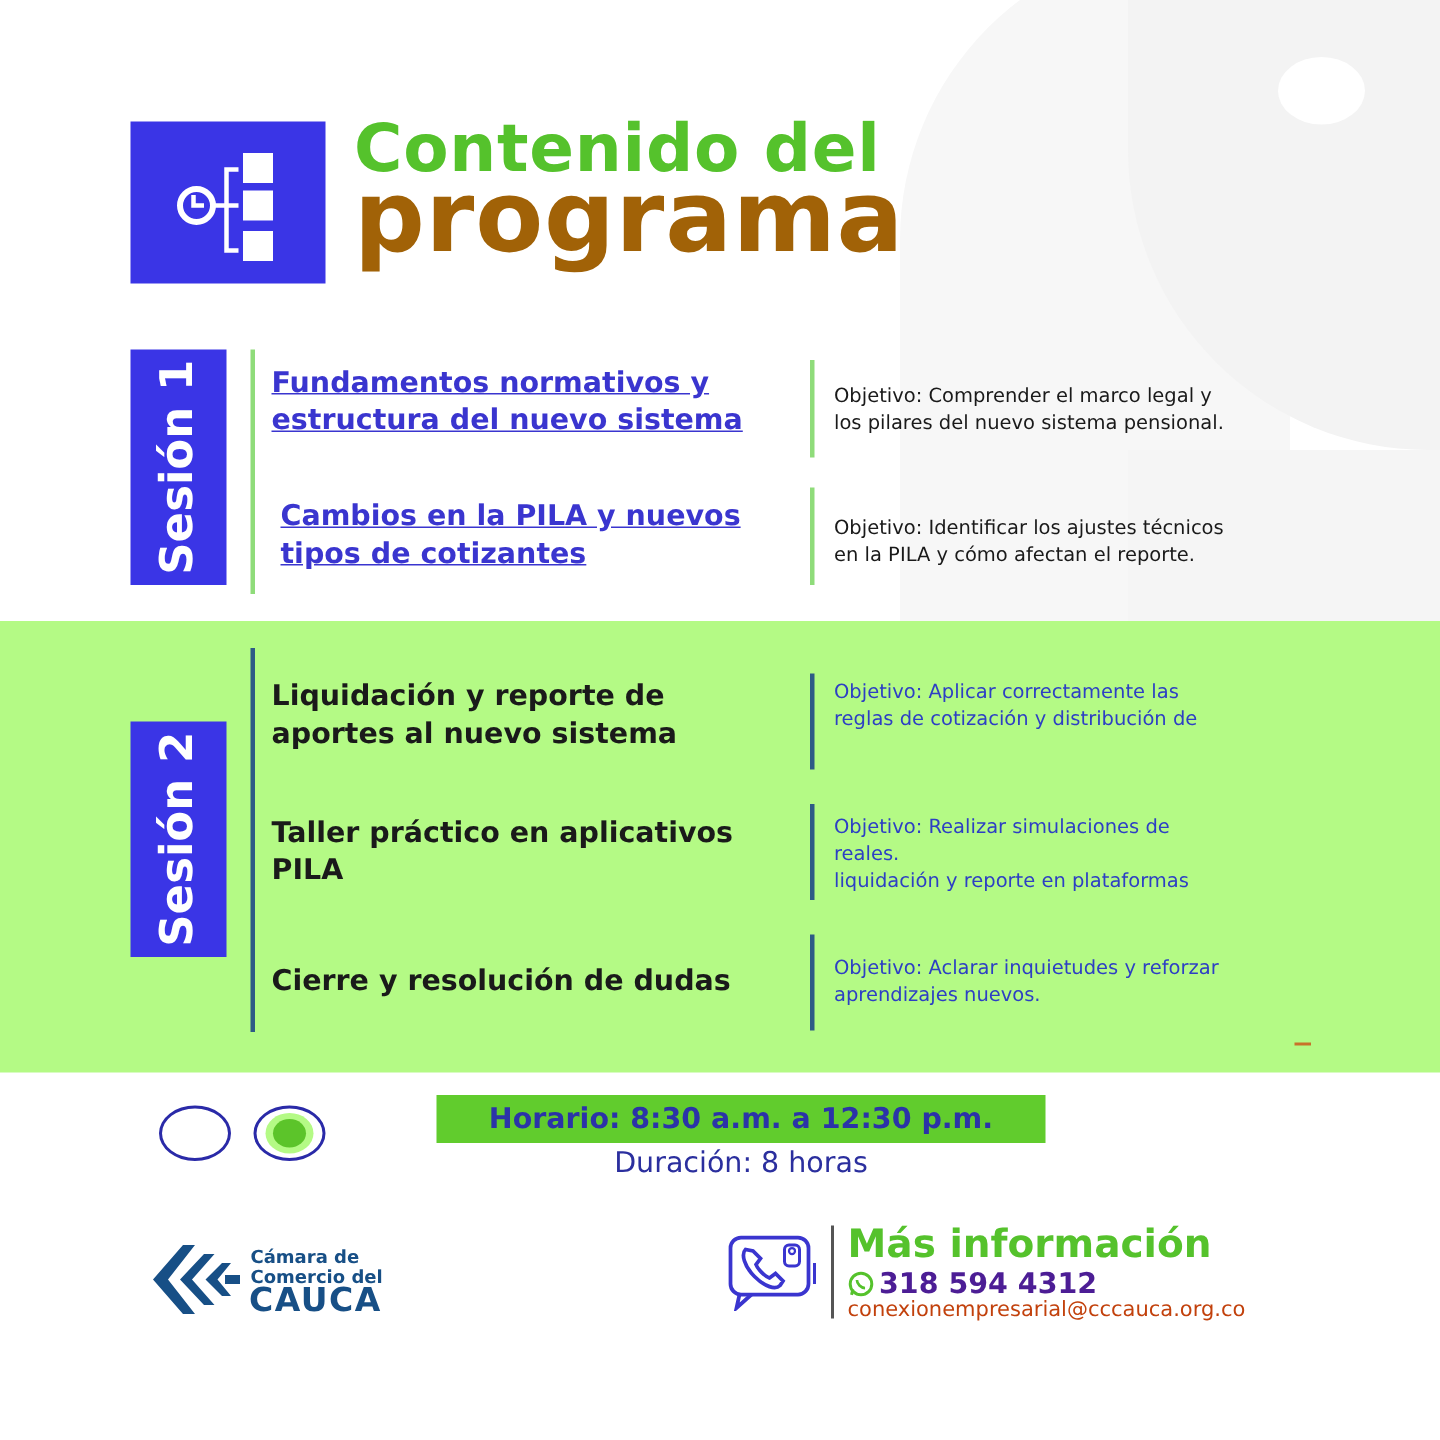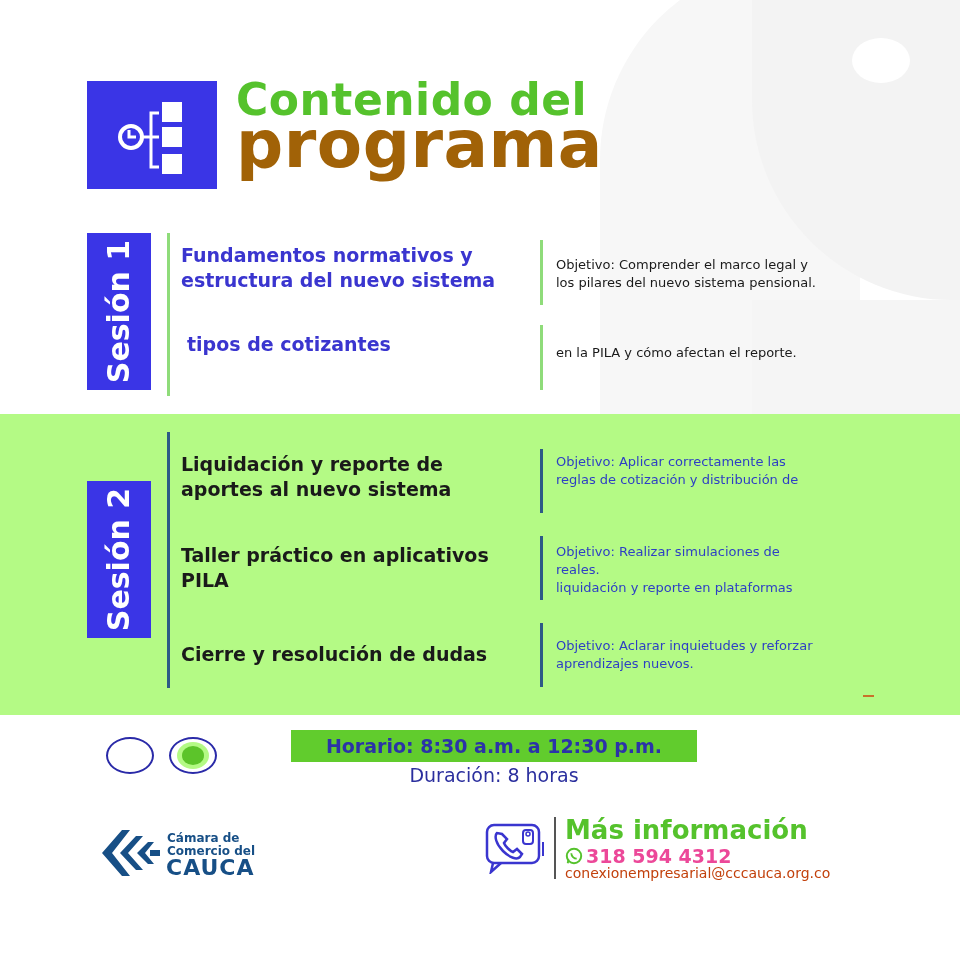--- a/index.html
+++ b/index.html
@@ -22,21 +22,21 @@
   .session-label { position: absolute; background: #3a35e6; color: #ffffff; font-weight: bold; font-size: 30px; display: flex; align-items: center; justify-content: center; }
   .session-label span { transform: rotate(-90deg); white-space: nowrap; display: block; }
   .s1-label { left: 87px; top: 233px; width: 64px; height: 157px; }
   .s2-label { left: 87px; top: 481px; width: 64px; height: 157px; }
 
   .vline { position: absolute; width: 3px; }
   .vline-green { background: #8fdc7a; }
   .vline-blue { background: #2e5a86; }
 
   .topic { position: absolute; font-weight: bold; font-size: 19px; line-height: 25px; }
-  .topic.s1 { color: #3a35cf; }
+  .topic.s1 { color: #3a35cf; text-decoration: underline; }
   .topic.s2 { color: #1a1a1a; }
 
   .objective { position: absolute; font-size: 13px; line-height: 18px; }
   .objective.s1 { color: #1a1a1a; }
   .objective.s2 { color: #2d3fc4; }
 
   .green-band { position: absolute; left: 0; top: 414px; width: 960px; height: 301px; background: #b4fa85; }
   .orange-dash { position: absolute; left: 863px; top: 695px; width: 11px; height: 2px; background: #c8722a; }
 
   
@@ -53,21 +53,21 @@
   .logo { position: absolute; left: 100px; top: 826px; width: 190px; height: 54px; }
   .logo-text1, .logo-text2 { position: absolute; left: 67px; font-size: 12px; color: #174f86; font-weight: bold; line-height: 13px; }
   .logo-text1 { top: 6px; }
   .logo-text2 { top: 19px; }
   .logo-text3 { position: absolute; left: 66px; top: 31px; font-size: 22px; color: #174f86; font-weight: bold; letter-spacing: 1px; line-height: 22px; }
 
   
   .contact-icon { position: absolute; left: 483px; top: 822px; width: 64px; height: 52px; }
   .contact-divider { position: absolute; left: 554px; top: 817px; width: 2px; height: 62px; background: #555; }
   .mas-info { position: absolute; left: 565px; top: 815px; font-size: 26px; font-weight: bold; color: #55c22c; line-height: 30px; text-align: right; }
-  .phone { position: absolute; left: 565px; top: 845px; font-size: 19px; font-weight: bold; color: #ec4899; line-height: 22px; display: flex; align-items: center; }
+  .phone { position: absolute; left: 565px; top: 845px; font-size: 19px; font-weight: bold; color: #4c1d95; line-height: 22px; display: flex; align-items: center; }
   .wa-icon { width: 18px; height: 18px; margin-right: 3px; }
   .email { position: absolute; left: 565px; top: 864px; font-size: 14px; color: #c2410c; line-height: 18px; }
 </style>
 </head>
 <body>
 
 <div class="bg-shape bg-curve"></div>
 <div class="bg-shape bg-rect1"></div>
 <div class="bg-shape bg-rect2"></div>
 <div class="bg-shape bg-circle"></div>
@@ -98,24 +98,26 @@
   <div>Fundamentos normativos y</div>
   <div>estructura del nuevo sistema</div>
 </div>
 <div class="vline vline-green" style="left:540px; top:240px; height:65px;"></div>
 <div class="objective s1" style="left:556px; top:256px;">
   <div>Objetivo: Comprender el marco legal y</div>
   <div>los pilares del nuevo sistema pensional.</div>
 </div>
 
 <div class="topic s1" style="left:187px; top:332px;">
+  <div>Cambios en la PILA y nuevos</div>
   <div>tipos de cotizantes</div>
 </div>
 <div class="vline vline-green" style="left:540px; top:325px; height:65px;"></div>
 <div class="objective s1" style="left:556px; top:344px;">
+  <div>Objetivo: Identificar los ajustes técnicos</div>
   <div>en la PILA y cómo afectan el reporte.</div>
 </div>
 
 <div class="session-label s2-label">
   <span>Sesión 2</span>
 </div>
 <div class="vline vline-blue" style="left:167px; top:432px; height:256px;"></div>
 
 <div class="topic s2" style="left:181px; top:452px;">
   <div>Liquidación y reporte de</div>

